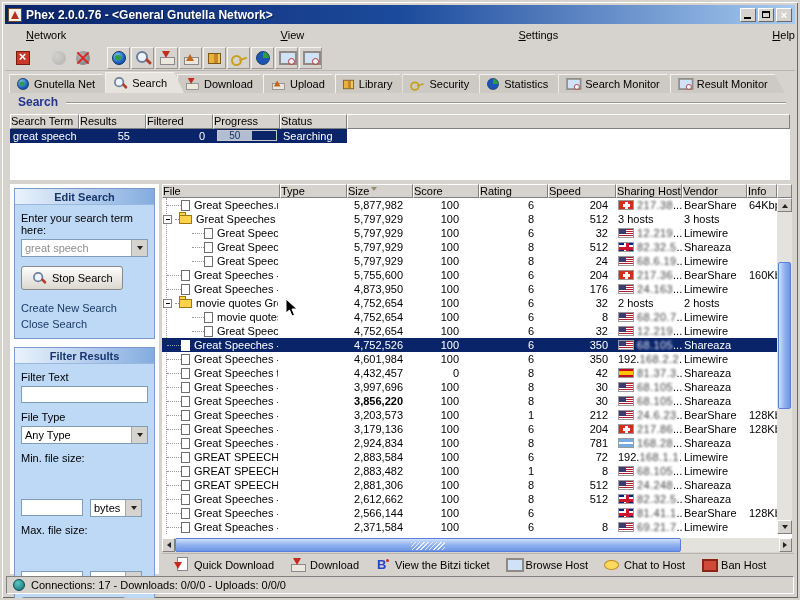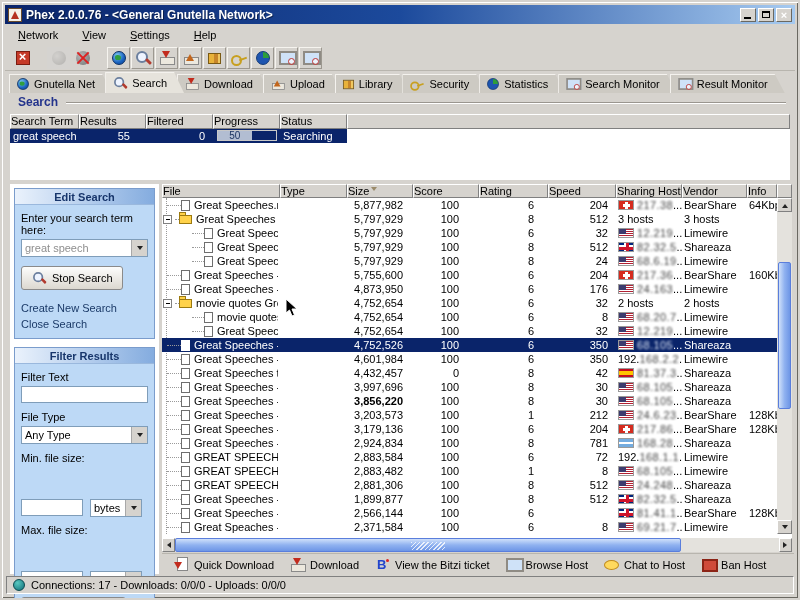--- a/index.html
+++ b/index.html
@@ -14,21 +14,21 @@
   .app-icon{width:14px;height:14px;background:#f4f0e8;border:1px solid #6a4a2a;margin-right:4px;position:relative;flex:none;}
   .app-icon::before{content:"";position:absolute;left:2px;top:2px;border-left:4px solid transparent;border-right:4px solid transparent;border-bottom:8px solid #b5301f;}
   .title-text{flex:1;white-space:nowrap;overflow:hidden;text-shadow:1px 1px 0 rgba(0,0,0,.4);}
   .win-btns{display:flex;gap:2px;}
   .wbtn{width:16px;height:14px;background:#d6d3ce;border:1px solid;border-color:#fff #6a6861 #6a6861 #fff;
     display:flex;align-items:center;justify-content:center;position:relative;}
   .g-min{position:absolute;left:3px;bottom:2px;width:7px;height:2px;background:#000;}
   .g-max{width:8px;height:7px;border:1px solid #000;border-top-width:2px;}
   .g-close{font-weight:bold;font-size:11px;line-height:10px;}
   
-  .menubar{position:absolute;top:24px;left:6px;right:3px;height:18px;display:flex;align-items:center;padding-left:10px;gap:24px;}
+  .menubar{position:absolute;top:24px;left:14px;right:3px;height:18px;display:flex;align-items:center;padding-left:10px;gap:32px;justify-content:space-between;}
   .menu-item{cursor:default;}
   .toolbar{position:absolute;top:43px;left:3px;right:3px;height:26px;display:flex;align-items:center;padding-left:6px;
     border-bottom:1px solid #b8b5ae;}
   .tbtn{width:23px;height:22px;display:flex;align-items:center;justify-content:center;margin-right:1px;
     background:#d6d3ce;border:1px solid;border-color:#f6f4ef #9c9890 #9c9890 #f6f4ef;}
   .tbtn.flat{border-color:transparent;}
   .tbtn.dis{opacity:.45;filter:grayscale(90%);}
   .tsep{width:12px;height:22px;flex:none;}
   
   .tabbar{position:absolute;top:70px;left:3px;right:3px;height:21px;display:flex;align-items:flex-end;padding-left:4px;}
@@ -765,21 +765,21 @@
           <div class="cell" style="width: 65px;">Shareaza</div>
           <div class="cell" style="width: 30px;"></div>
         </div>
         <div class="rrow">
           <div class="cell c-file" style="width: 118px;">
             <span class="connector" style="width: 14px; margin-left: 5px;"></span>
             <span class="t-doc"></span>
             <span style="overflow: hidden;">Great Speeches - Brmp3</span>
           </div>
           <div class="cell" style="width: 67px;"></div>
-          <div class="cell num" style="width: 66px; padding-right: 10px;">1,899,877</div>
+          <div class="cell num" style="width: 66px; padding-right: 10px;">2,612,662</div>
           <div class="cell num" style="width: 66px; padding-right: 20px;">100</div>
           <div class="cell num" style="width: 69px; padding-right: 14px;">8</div>
           <div class="cell num" style="width: 68px; padding-right: 8px;">512</div>
           <div class="cell c-host" style="width: 66px;">
             <span class="flag gb"></span>
             <span class="host-blur">82.32.5</span>
             <span>...</span>
           </div>
           <div class="cell" style="width: 65px;">Shareaza</div>
           <div class="cell" style="width: 30px;"></div>

